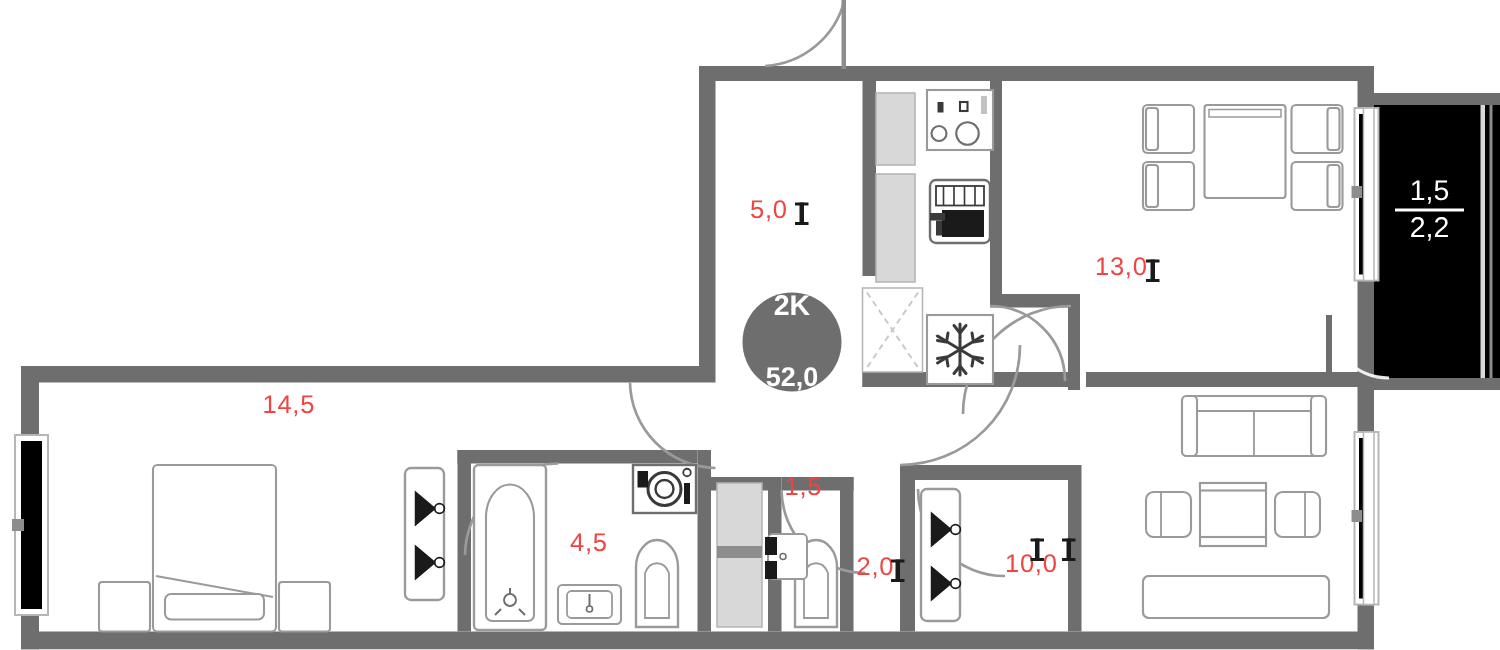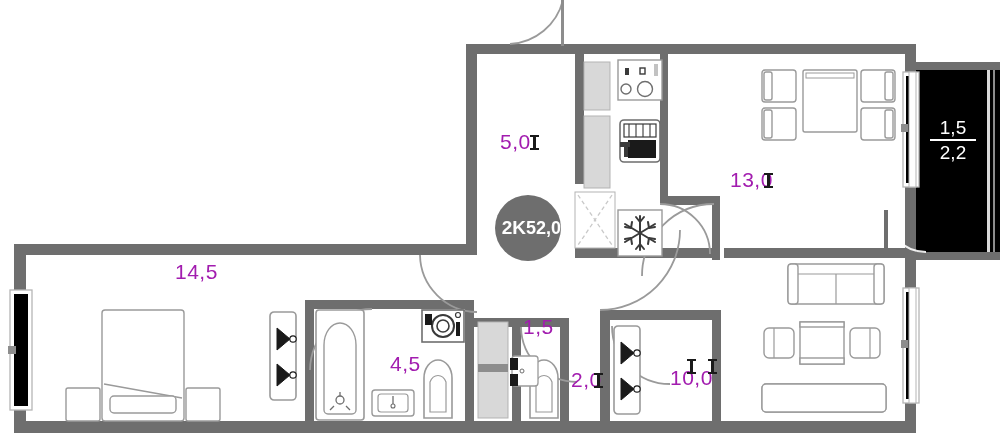--- a/index.html
+++ b/index.html
@@ -1,24 +1,24 @@
 <!DOCTYPE html>
 <html><head>
 <meta charset="utf-8">
 <style>
   html,body{margin:0;padding:0;background:#ffffff;}
   body{width:1000px;height:433px;overflow:hidden;
        font-family:"Liberation Sans",sans-serif;}
   #plan{position:relative;width:1000px;height:433px;background:#fff;}
   svg{display:block;}
-  .lbl{position:absolute;color:#a21caf;font-size:21px;letter-spacing:.5px;
+  .lbl{position:absolute;color:#ef4444;font-size:17px;letter-spacing:.5px;
        font-family:"Liberation Sans",sans-serif;white-space:nowrap;}
   .badge{position:absolute;width:66px;height:66px;border-radius:50%;
-         background:#6e6e6e;color:#fff;display:flex;flex-direction:row;
-         align-items:center;justify-content:flex-end;line-height:1.05;}
+         background:#6e6e6e;color:#fff;display:flex;flex-direction:column;
+         align-items:center;justify-content:space-between;line-height:1.05;}
   .badge .b1{font-size:19px;font-weight:bold;}
   .badge .b2{font-size:18px;font-weight:bold;}
   .balc-lbl{position:absolute;color:#ffffff;text-align:center;line-height:1.0;}
   .balc-lbl .n{font-size:19px;display:block;}
   .balc-lbl .bar{display:block;height:2px;background:#fff;margin:2px 0;}
   .balc-lbl .d{font-size:19px;display:block;}
   .ibeam{position:absolute;width:3px;height:15px;background:#1a1a1a;}
   .ibeam:before,.ibeam:after{content:"";position:absolute;left:-3px;width:9px;height:2px;background:#1a1a1a;}
   .ibeam:before{top:0;}
   .ibeam:after{bottom:0;}
@@ -273,21 +273,21 @@
     </g>
 
   </svg>
 
   <div class="lbl" style="left:175px;top:260px;">14,5</div>
 
   <div class="lbl" style="left:500px;top:130px;">5,0</div>
 
   <div class="lbl" style="left:730px;top:168px;">13,0</div>
 
-  <div class="lbl" style="left:390px;top:352px;">4,5</div>
+  <div class="lbl" style="left:380px;top:352px;">4,5</div>
 
   <div class="lbl" style="left:523px;top:315px;">1,5</div>
 
   <div class="lbl" style="left:571px;top:368px;">2,0</div>
 
   <div class="lbl" style="left:670px;top:366px;">10,0</div>
 
   <div class="ibeam" style="left:533px;top:135px;"></div>
   <div class="ibeam" style="left:767px;top:173px;"></div>
   <div class="ibeam" style="left:690px;top:359px;"></div>

